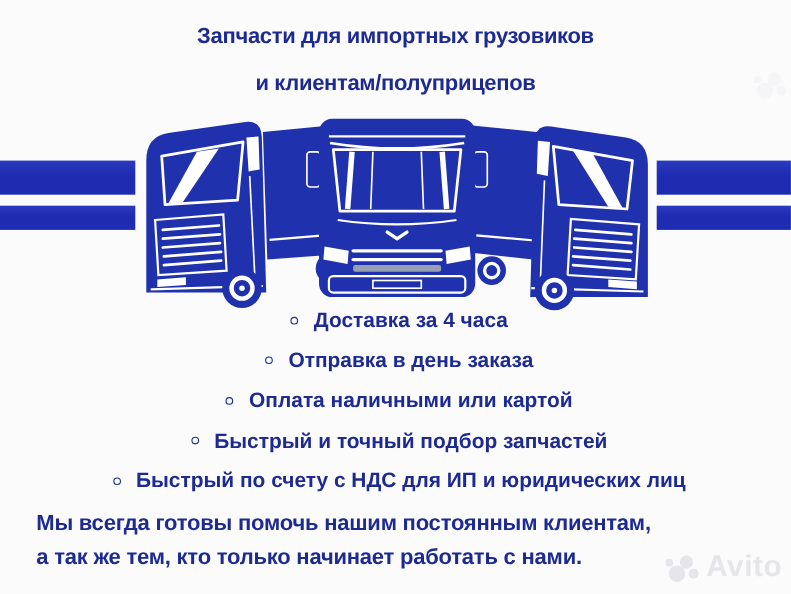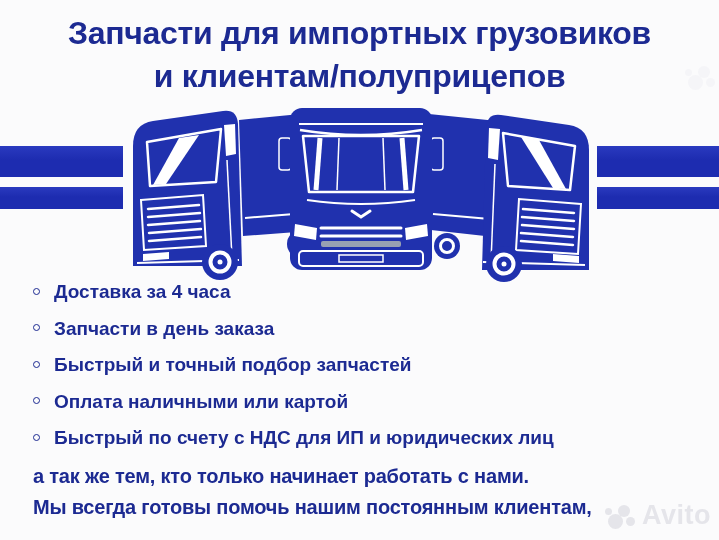--- a/index.html
+++ b/index.html
@@ -19,40 +19,40 @@
     width:719px;height:540px;
     background:var(--bg);
     overflow:hidden;
     font-family:"Liberation Sans",sans-serif;
   }
   .title{
     position:absolute;top:12px;left:0;width:719px;
     text-align:center;
     color:var(--navy);
     font-weight:bold;
-    font-size:32px;
+    font-size:20px;
     line-height:43px;
     letter-spacing:-0.3px;
   }
   .stripe{
     position:absolute;left:0;width:719px;
     background:linear-gradient(180deg,var(--stripe-hi) 0%,#1d2cb0 45%,var(--stripe-lo) 100%);
   }
   .stripe.s1{top:146px;height:31px;}
   .stripe.s2{top:187px;height:22px;}
   .truck-panel{
     position:absolute;left:123px;top:98px;width:474px;height:188px;
     background:var(--bg);
   }
   .truck-panel svg{display:block;width:474px;height:188px;}
   .benefits{
     position:absolute;left:33px;top:274px;width:660px;
   }
   .row{
-    display:flex;align-items:center;height:36.5px;
+    display:flex;align-items:center;height:36.5px;justify-content:center;
   }
   .dot{
     width:7px;height:7px;border:1.6px solid var(--navy);
     border-radius:50%;flex:0 0 auto;margin-right:14px;margin-top:-2px;
   }
   .row-text{
     color:var(--navy);font-weight:bold;font-size:19px;letter-spacing:0;
     white-space:nowrap;
   }
   .footer-note{
@@ -162,39 +162,39 @@
   </svg>
 </div>
 
 <div class="benefits">
   <div class="row">
     <span class="dot"></span>
     <span class="row-text">Доставка за 4 часа</span>
   </div>
   <div class="row">
     <span class="dot"></span>
-    <span class="row-text">Запчасти в день заказа</span>
+    <span class="row-text">Отправка в день заказа</span>
+  </div>
+  <div class="row">
+    <span class="dot"></span>
+    <span class="row-text">Оплата наличными или картой</span>
   </div>
   <div class="row">
     <span class="dot"></span>
     <span class="row-text">Быстрый и точный подбор запчастей</span>
   </div>
   <div class="row">
     <span class="dot"></span>
-    <span class="row-text">Оплата наличными или картой</span>
-  </div>
-  <div class="row">
-    <span class="dot"></span>
     <span class="row-text">Быстрый по счету с НДС для ИП и юридических лиц</span>
   </div>
 </div>
 
 <div class="footer-note">
+  <div>Мы всегда готовы помочь нашим постоянным клиентам,</div>
   <div>а так же тем, кто только начинает работать с нами.</div>
-  <div>Мы всегда готовы помочь нашим постоянным клиентам,</div>
 </div>
 
 <div class="wm wm-top">
   <span class="wm-logo">
     <span class="c c1"></span>
       <span class="c c2"></span>
       <span class="c c3"></span>
       <span class="c c4"></span>
   </span>
 

